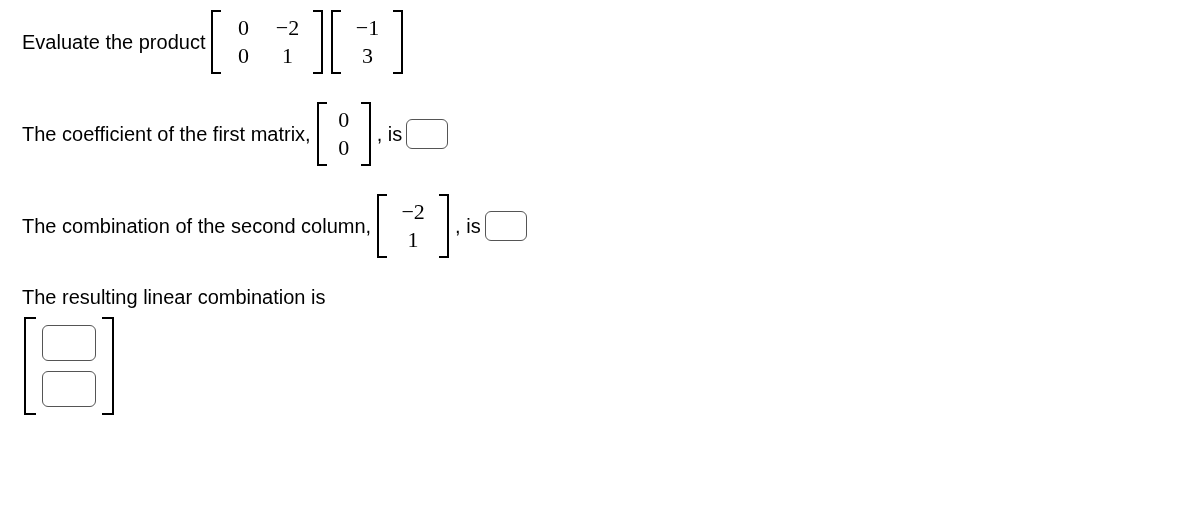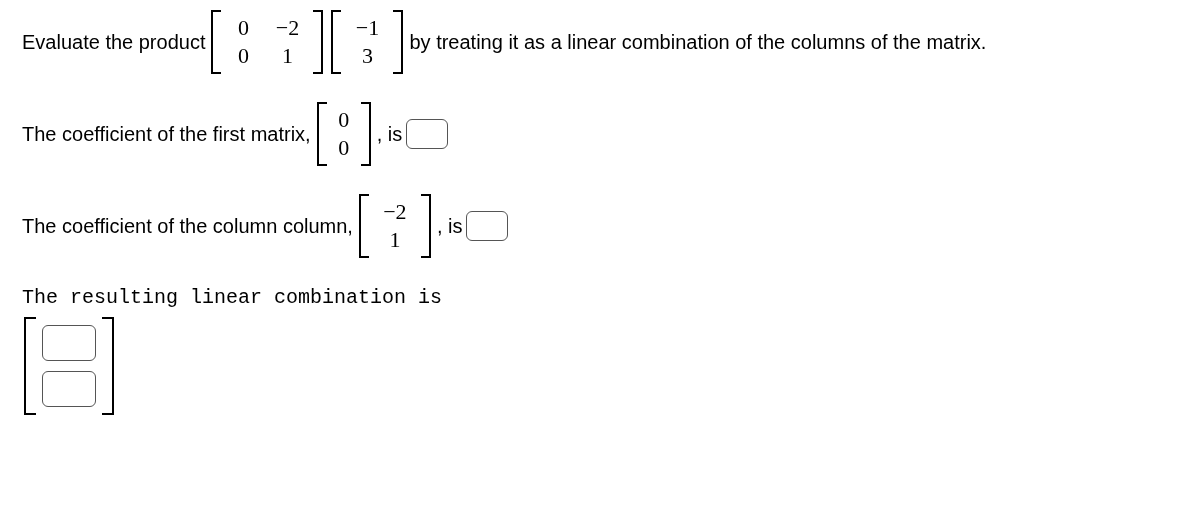--- a/index.html
+++ b/index.html
@@ -12,21 +12,20 @@
     box-sizing: border-box;
   }
   .line {
     display: flex;
     align-items: center;
     flex-wrap: wrap;
     margin-bottom: 28px;
   }
   .line-last {
     margin-bottom: 8px;
-    font-family: Liberation Mono, monospace;
   }
   .matrix {
     display: inline-flex;
     align-items: stretch;
     margin: 0 4px;
     font-family: "Times New Roman", serif;
     font-size: 22px;
   }
   .bracket {
     width: 8px;
@@ -106,21 +105,20 @@
     <span class="mbody">
       <span class="mrow">
           <span class="mcell wide">−1</span>
         </span>
       <span class="mrow">
           <span class="mcell wide">3</span>
         </span>
     </span>
     <span class="bracket right"></span>
   </span>
-  <span class="txt">by treating it as a linear combination of the columns of the matrix.</span>
 </div>
 
 <div class="line">
   <span class="txt">The coefficient of the first matrix,</span>
   <span class="matrix">
     <span class="bracket left"></span>
     <span class="mbody">
       <span class="mrow">
           <span class="mcell narrow">0</span>
         </span>
@@ -128,21 +126,21 @@
           <span class="mcell narrow">0</span>
         </span>
     </span>
     <span class="bracket right"></span>
   </span>
   <span class="txt">, is</span>
   <span class="answerbox"></span>
 </div>
 
 <div class="line">
-  <span class="txt">The coefficient of the column column,</span>
+  <span class="txt">The combination of the second column,</span>
   <span class="matrix">
     <span class="bracket left"></span>
     <span class="mbody">
       <span class="mrow">
           <span class="mcell wide">−2</span>
         </span>
       <span class="mrow">
           <span class="mcell wide">1</span>
         </span>
     </span>

